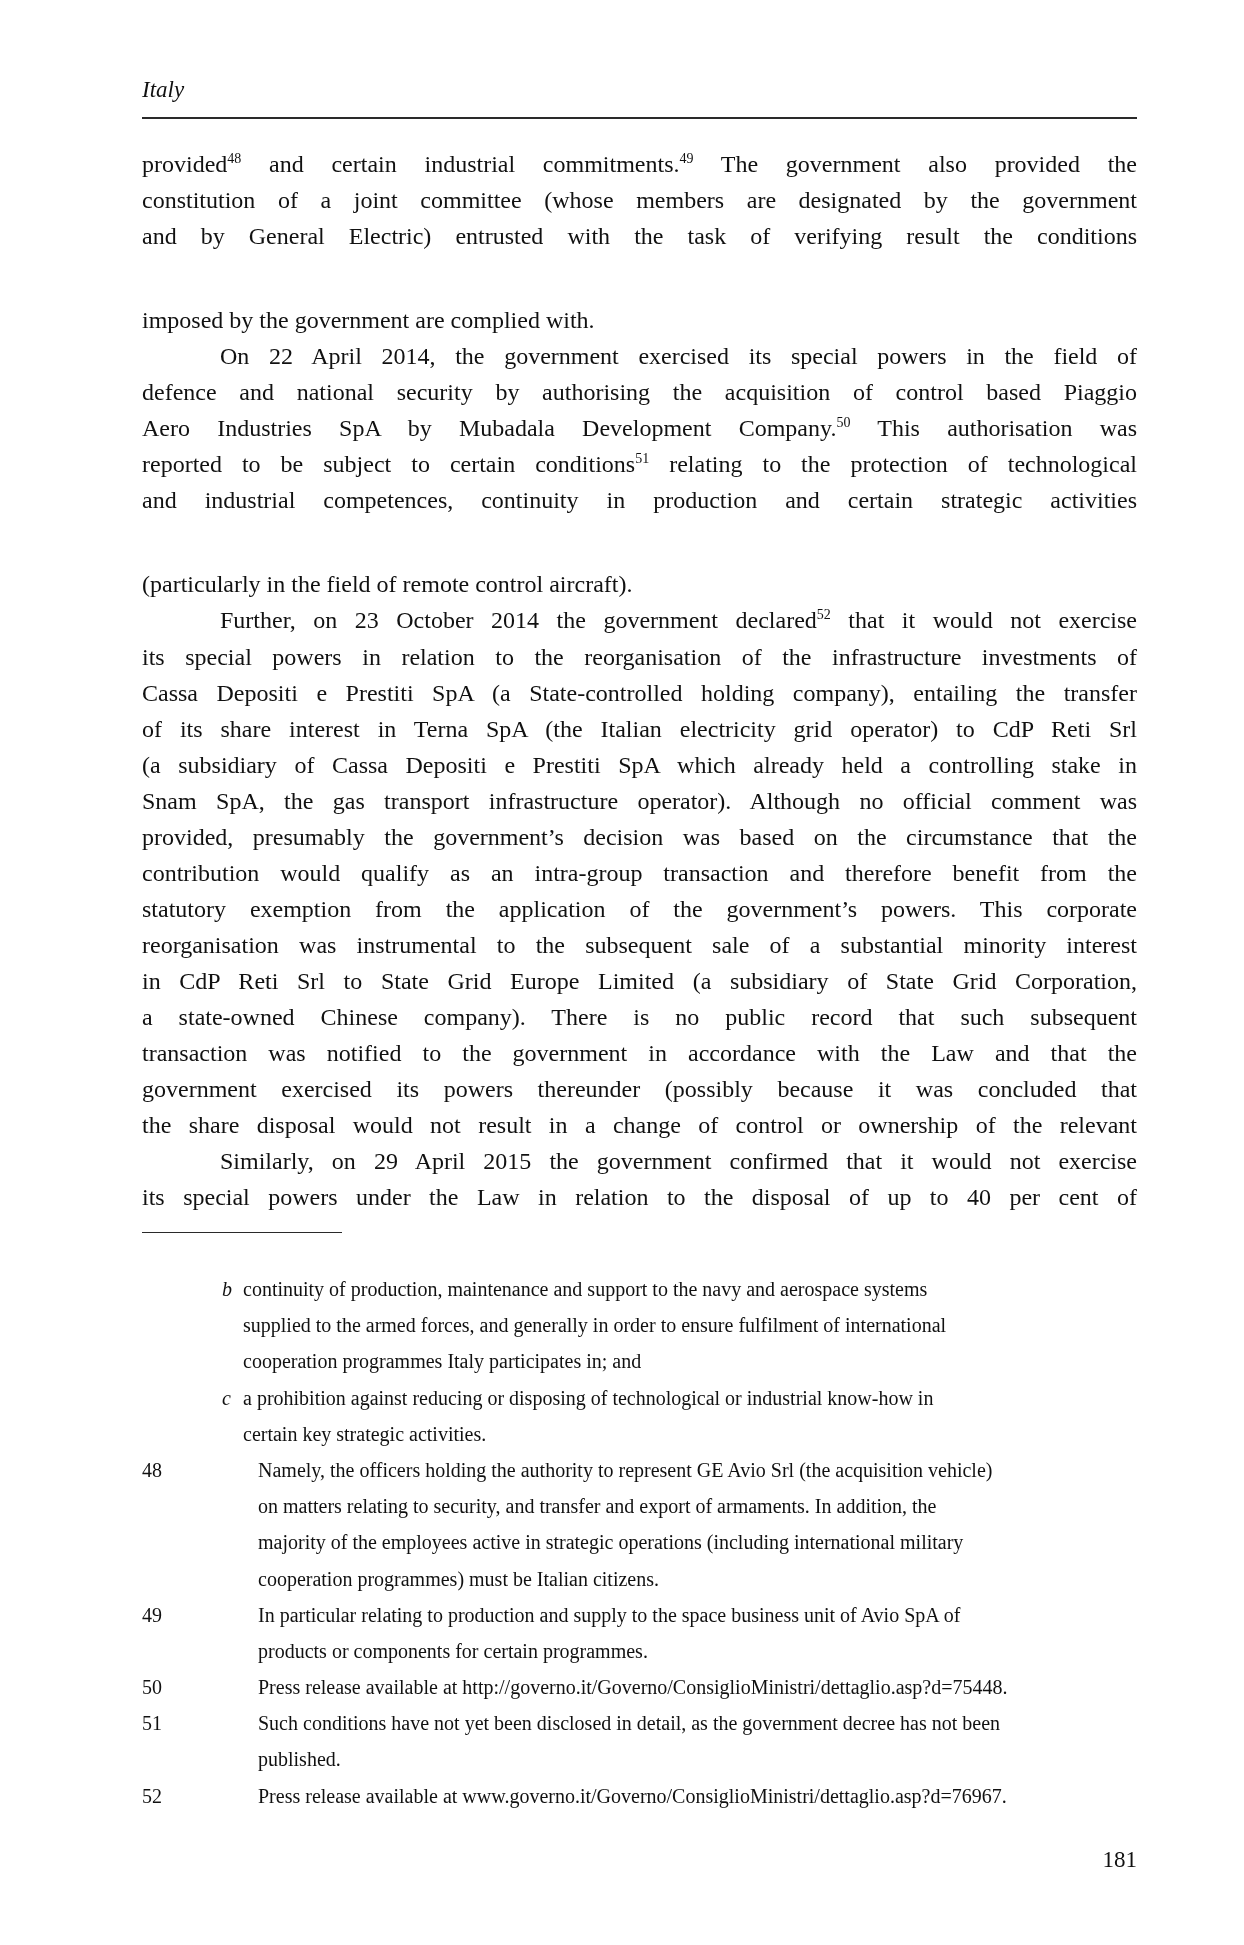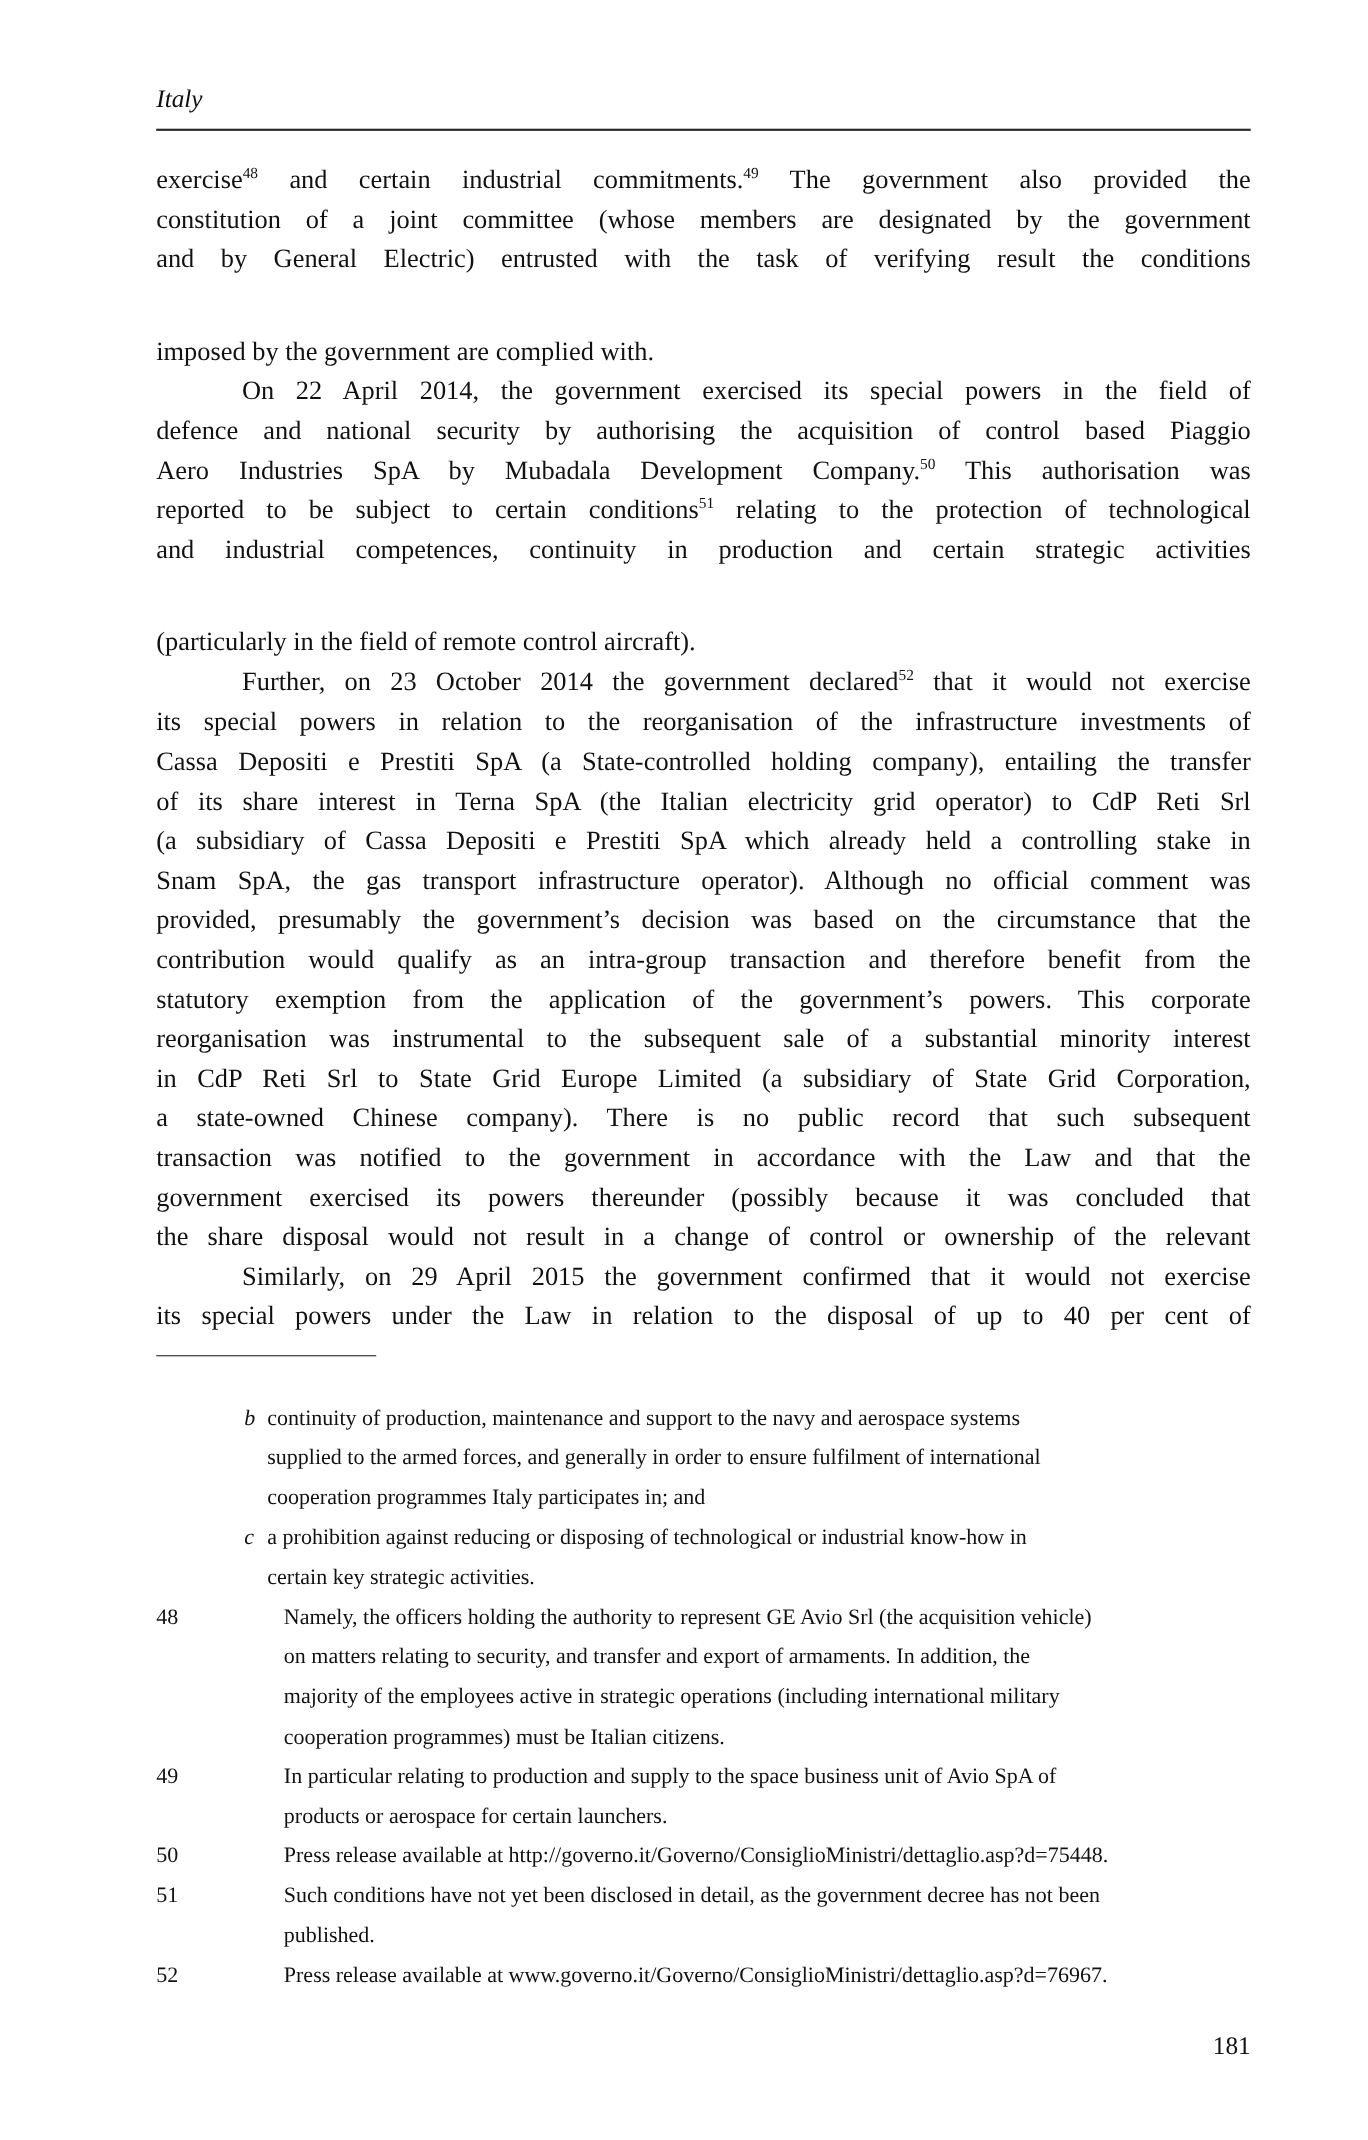--- a/index.html
+++ b/index.html
@@ -20,21 +20,21 @@
   .sub-text { position: absolute; left: 101px; top: 0; }
   .page-number { position: absolute; left: 142px; width: 995px; top: 1846px; text-align: right; font-size: 23px; line-height: 28px; }
 </style>
 </head>
 <body>
 
 <div class="running-head">Italy</div>
 <div class="head-rule"></div>
 
 <div class="body-text">
-  <span class="line"><span>exercise</span><sup>48</sup><span> and certain industrial commitments.</span><sup>49</sup><span> The government also provided the</span></span>
+  <span class="line"><span>provided</span><sup>48</sup><span> and certain industrial commitments.</span><sup>49</sup><span> The government also provided the</span></span>
   <span class="line">constitution of a joint committee (whose members are designated by the government</span>
   <span class="line">and by General Electric) entrusted with the task of verifying result the conditions</span>
   <span class="line last">imposed by the government are complied with.</span>
   <span class="line indent">On 22 April 2014, the government exercised its special powers in the field of</span>
   <span class="line">defence and national security by authorising the acquisition of control based Piaggio</span>
   <span class="line"><span>Aero Industries SpA by Mubadala Development Company.</span><sup>50</sup><span> This authorisation was</span></span>
   <span class="line"><span>reported to be subject to certain conditions</span><sup>51</sup><span> relating to the protection of technological</span></span>
   <span class="line">and industrial competences, continuity in production and certain strategic activities</span>
   <span class="line last">(particularly in the field of remote control aircraft).</span>
   <span class="line indent"><span>Further, on 23 October 2014 the government declared</span><sup>52</sup><span> that it would not exercise</span></span>
@@ -89,21 +89,21 @@
   </div>
   <div class="fn-line">
     <span class="fn-text">cooperation programmes) must be Italian citizens.</span>
   </div>
 
   <div class="fn-line">
     <span class="fn-num">49</span>
     <span class="fn-text">In particular relating to production and supply to the space business unit of Avio SpA of</span>
   </div>
   <div class="fn-line">
-    <span class="fn-text">products or aerospace for certain launchers.</span>
+    <span class="fn-text">products or components for certain programmes.</span>
   </div>
 
   <div class="fn-line">
     <span class="fn-num">50</span>
     <span class="fn-text">Press release available at http://governo.it/Governo/ConsiglioMinistri/dettaglio.asp?d=75448.</span>
   </div>
 
   <div class="fn-line">
     <span class="fn-num">51</span>
     <span class="fn-text">Such conditions have not yet been disclosed in detail, as the government decree has not been</span>

